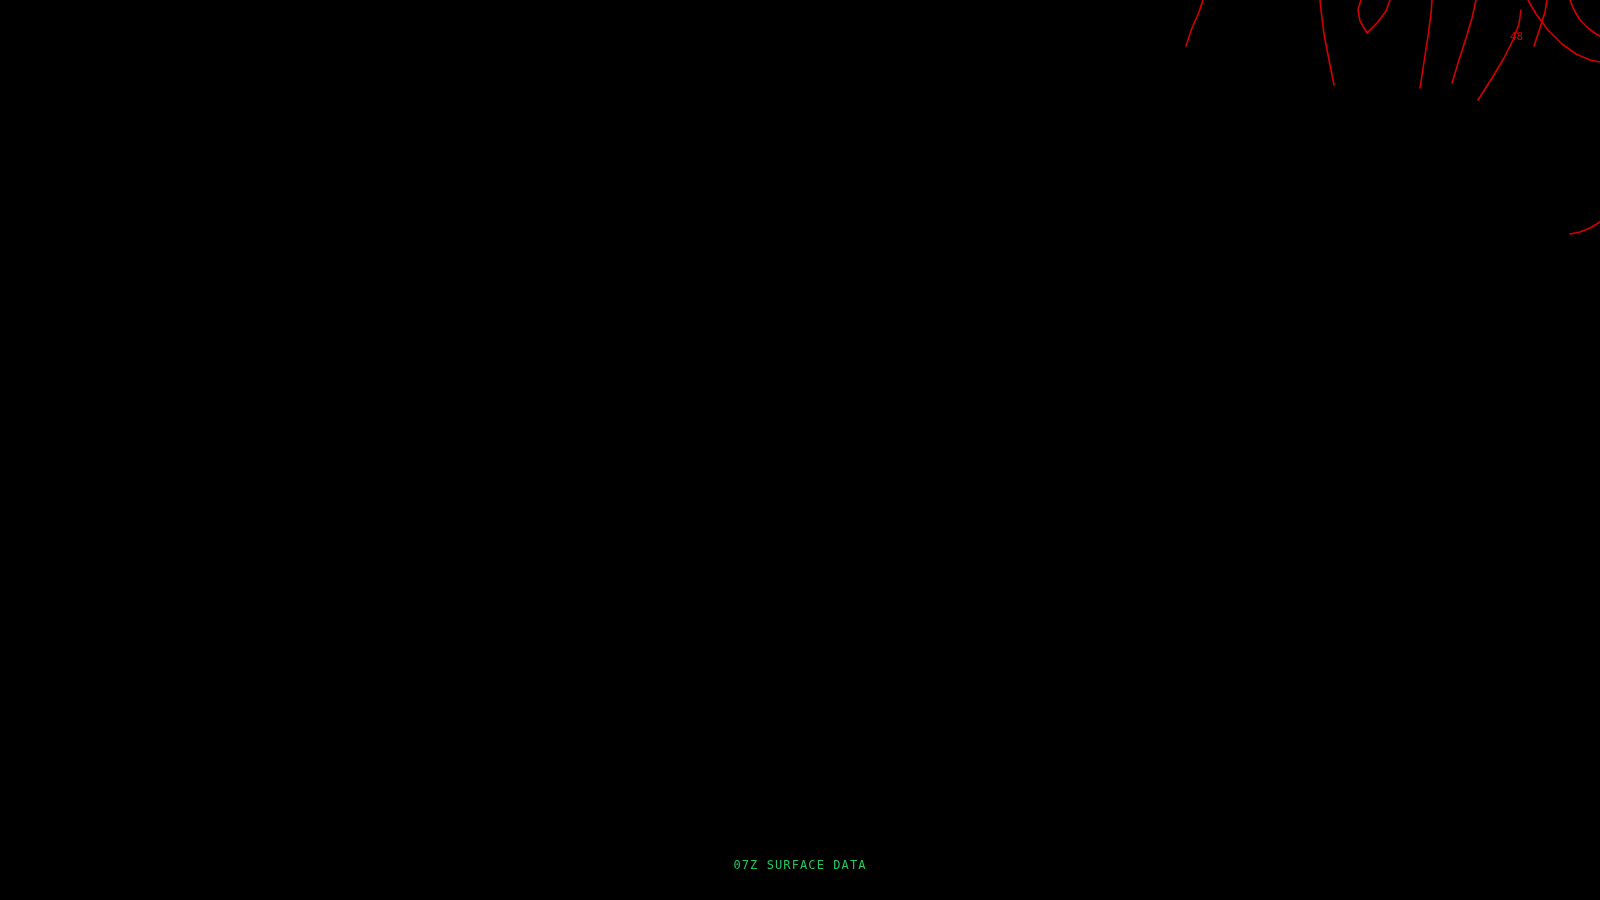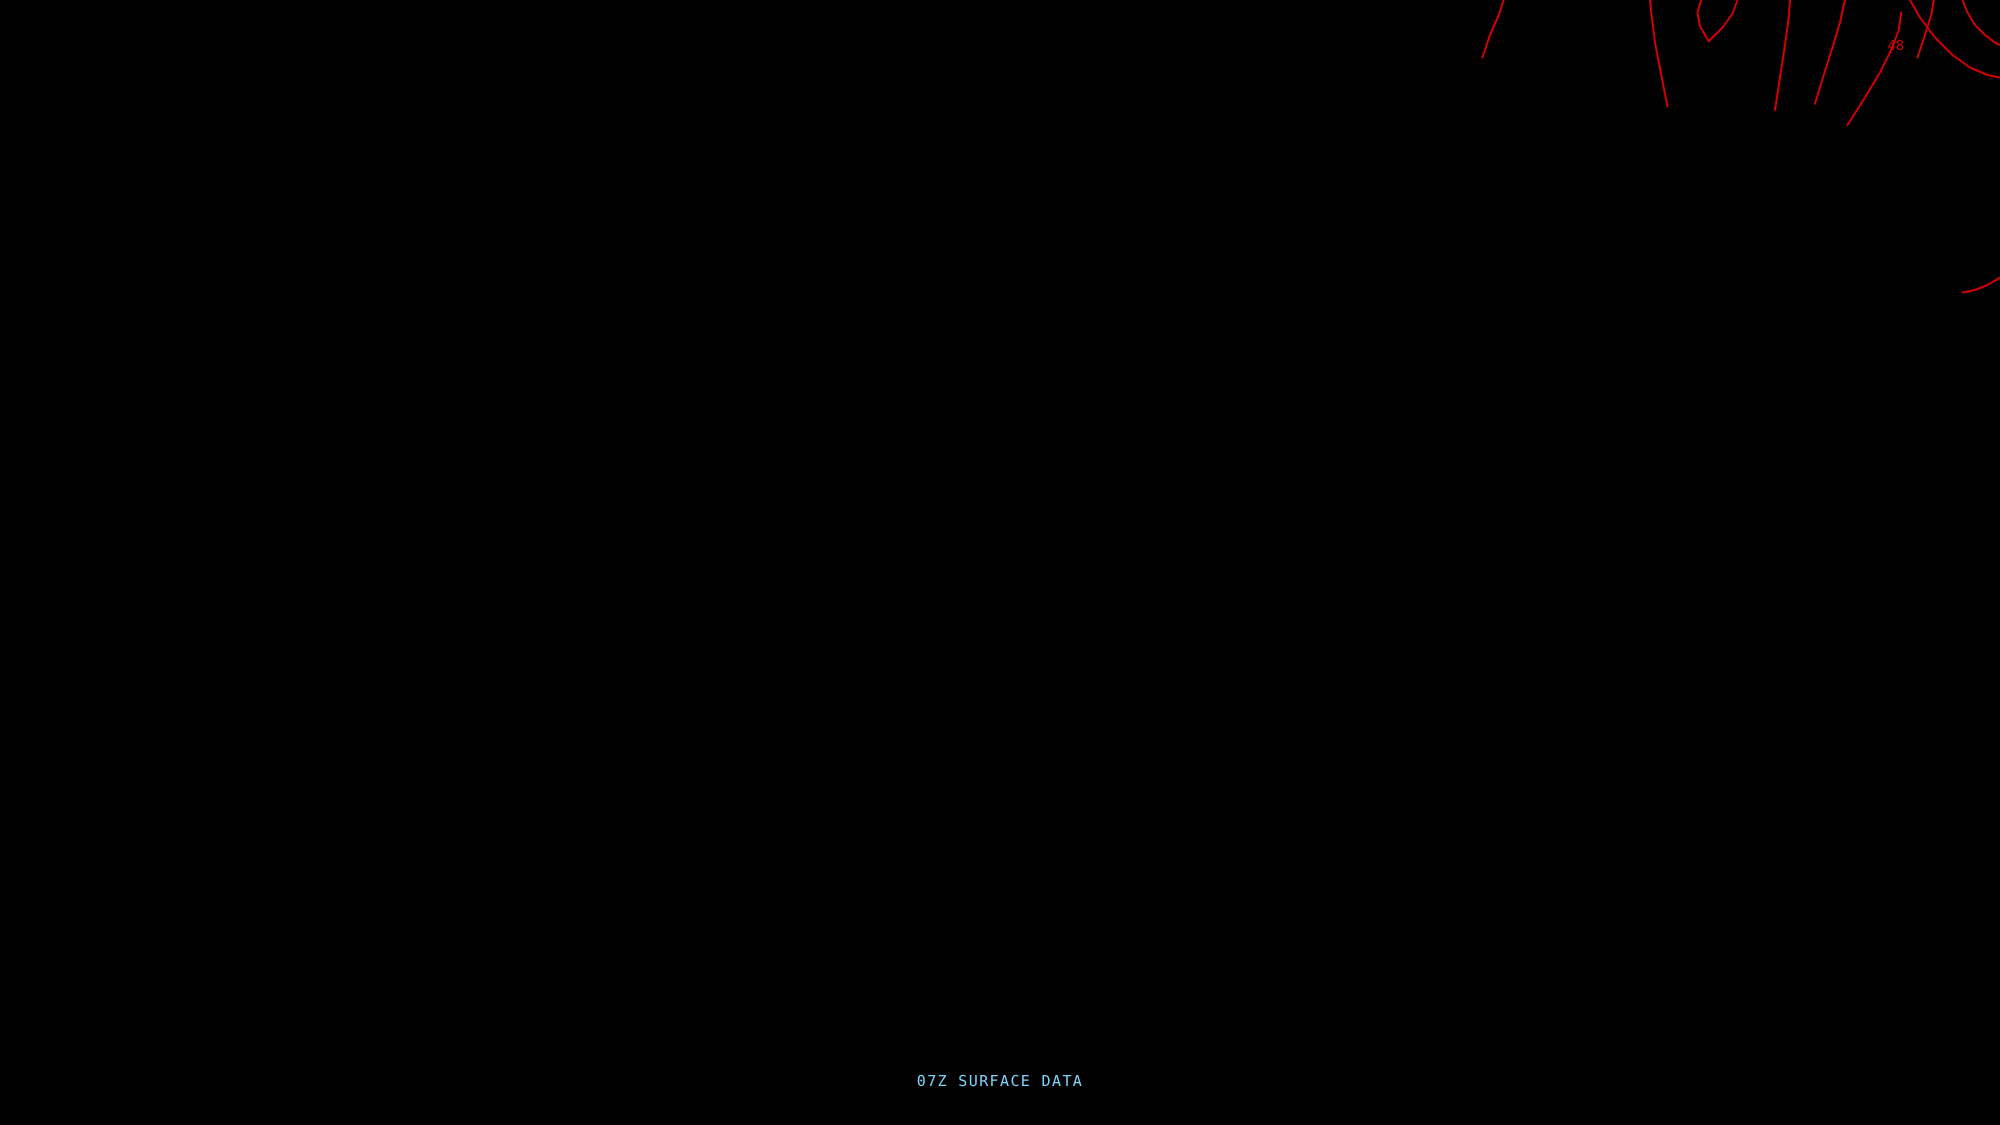--- a/index.html
+++ b/index.html
@@ -29,21 +29,21 @@
     line-height: 11px;
     letter-spacing: 0px;
     white-space: nowrap;
   }
   #caption {
     position: absolute;
     left: 0;
     right: 0;
     top: 858px;
     text-align: center;
-    color: #7dd3fc;
+    color: #22c55e;
     font-family: "DejaVu Sans Mono", monospace;
     font-size: 12px;
     letter-spacing: 1.1px;
     white-space: pre;
   }
 </style>
 </head>
 <body>
 
 <div id="app">

